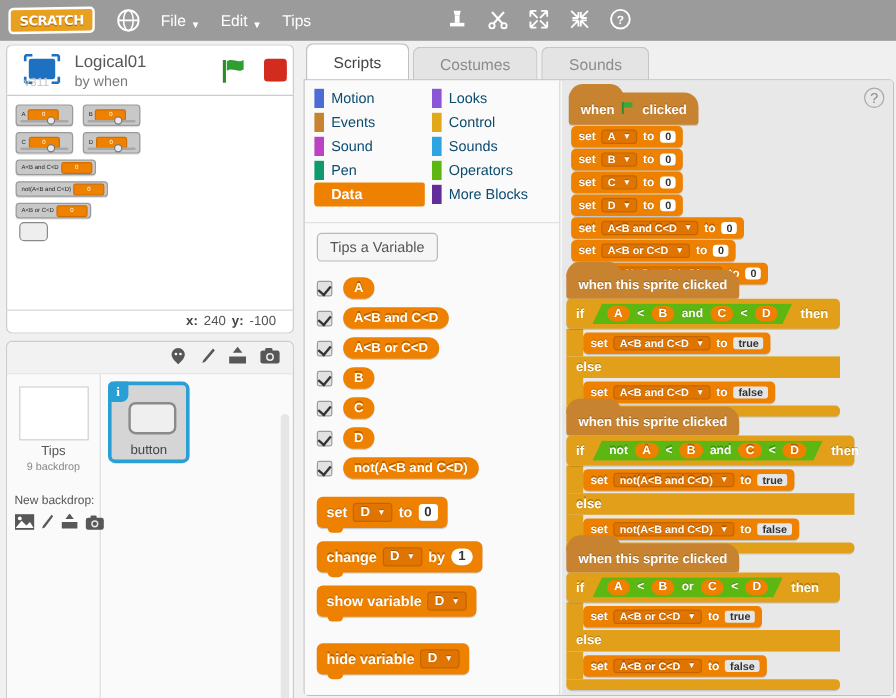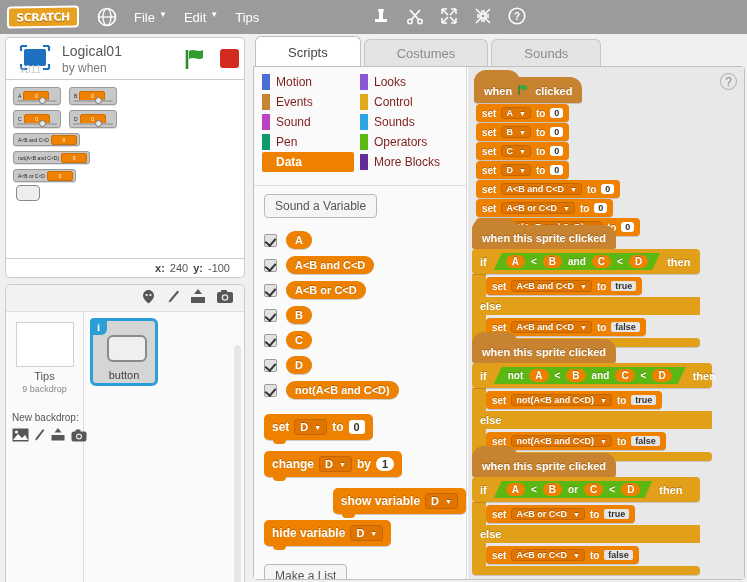--- a/index.html
+++ b/index.html
@@ -21,21 +21,21 @@
     background:#e8a020; border:2px solid #fff;
     display:flex; align-items:center; justify-content:center;
     color:#fff; font-weight:bold; font-size:11px; letter-spacing:-0.5px;
     text-shadow:0 1px 0 #b06800;
     font-family:"DejaVu Sans", sans-serif;
     transform:skewY(-1deg);
   }
   .globe { margin-left:18px; width:20px; height:20px; }
   .menu-item {
     margin-left:17px; color:#fff; font-size:13px;
-    display:flex; align-items:flex-start; gap:4px; cursor:pointer;
+    display:flex; align-items:flex-end; gap:4px; cursor:pointer;
   }
   .caret { font-size:8px; }
   .tool-icons { position:absolute; left:372px; top:7px; display:flex; gap:16px; align-items:center; }
   .tool-icons svg { cursor:pointer; }
 
   
   .left-col { position:absolute; left:0; top:34px; width:249px; bottom:0; }
 
   .stage-header {
     position:absolute; left:5px; top:3px; width:240px; height:42px;
@@ -131,21 +131,21 @@
     font-size:11px; color:#444;
   }
   .sp-scroll {
     position:absolute; right:3px; top:33px; bottom:6px; width:7px;
     background:#e6e6e6; border-radius:4px;
   }
 
   
   .tabs { position:absolute; left:255px; top:36px; display:flex; align-items:flex-end; }
   .tab {
-    height:28px; padding:0 32px; background:#e4e4e4; border:1px solid #c6c6c6;
+    height:28px; padding:0 22px; background:#e4e4e4; border:1px solid #c6c6c6;
     border-bottom:none; border-radius:6px 6px 0 0; color:#8c8c8c; font-size:13px;
     display:flex; align-items:center; margin-right:3px; cursor:pointer;
   }
   .tab.active { background:#fff; color:#444; height:31px; border-color:#c0c0c0; }
 
   .editor-body {
     position:absolute; left:253px; top:66px; right:2px; bottom:2px;
     background:#fff; border:1px solid #c0c0c0; border-radius:0 4px 4px 4px;
   }
 
@@ -153,21 +153,21 @@
   .palette {
     position:absolute; left:0; top:0; width:213px; bottom:0;
     background:#fafafa; border-right:1px solid #d8d8d8; overflow:hidden;
   }
   .cat-grid {
     position:absolute; left:8px; top:5px; width:200px;
     display:grid; grid-template-columns:92px 100px; gap:0 6px;
   }
   .cat {
     display:flex; align-items:center; height:20px; cursor:pointer;
-    font-size:12px; color:#7f1d1d; padding-left:0;
+    font-size:12px; color:#0c4a6e; padding-left:0;
   }
   .cat .swatch { width:8px; height:16px; margin-right:6px; flex:0 0 8px; }
   .cat.sel { background:#ee8100; color:#fff; font-weight:bold; border-radius:2px; }
   .cat.sel .swatch { background:#ee8100 !important; }
 
   .pal-divider { position:absolute; left:0; right:0; top:118px; height:1px; background:#e0e0e0; }
 
   .pal-scroll { position:absolute; left:0; right:0; top:119px; bottom:0; overflow:hidden; }
   .gray-btn {
     display:inline-block; background:#f5f5f5; border:1px solid #b9b9b9;
@@ -540,21 +540,21 @@
           </div>
         <div class="cat">
             <i class="swatch" style="background:#632d99"></i>
             <span>More Blocks</span>
           </div>
       </div>
       <div class="pal-divider"></div>
 
       <div class="pal-scroll">
         <div style="margin:8px 0 10px 10px;">
-          <span class="gray-btn">Sound a Variable</span>
+          <span class="gray-btn">Tips a Variable</span>
         </div>
 
         <div class="var-row">
           <span class="chk"></span>
           <span class="var-block">A</span>
         </div>
         <div class="var-row">
           <span class="chk"></span>
           <span class="var-block">A&lt;B and C&lt;D</span>
         </div>
@@ -596,31 +596,31 @@
             <span>change</span>
             <span class="dropdown">
               <span>D</span>
               <span class="dcaret">▼</span>
             </span>
             <span>by</span>
             <span class="roundfield">1</span>
           </span>
         </div>
 
-        <div style="margin-top:11px;text-align:right;">
+        <div style="margin-top:11px;">
           <span class="stack-block">
             <span>show variable</span>
             <span class="dropdown">
               <span>D</span>
               <span class="dcaret">▼</span>
             </span>
           </span>
         </div>
 
-        <div style="margin-top:6px;">
+        <div style="margin-top:22px;">
           <span class="stack-block">
             <span>hide variable</span>
             <span class="dropdown">
               <span>D</span>
               <span class="dcaret">▼</span>
             </span>
           </span>
         </div>
 
         <div style="margin:18px 0 0 10px;">

